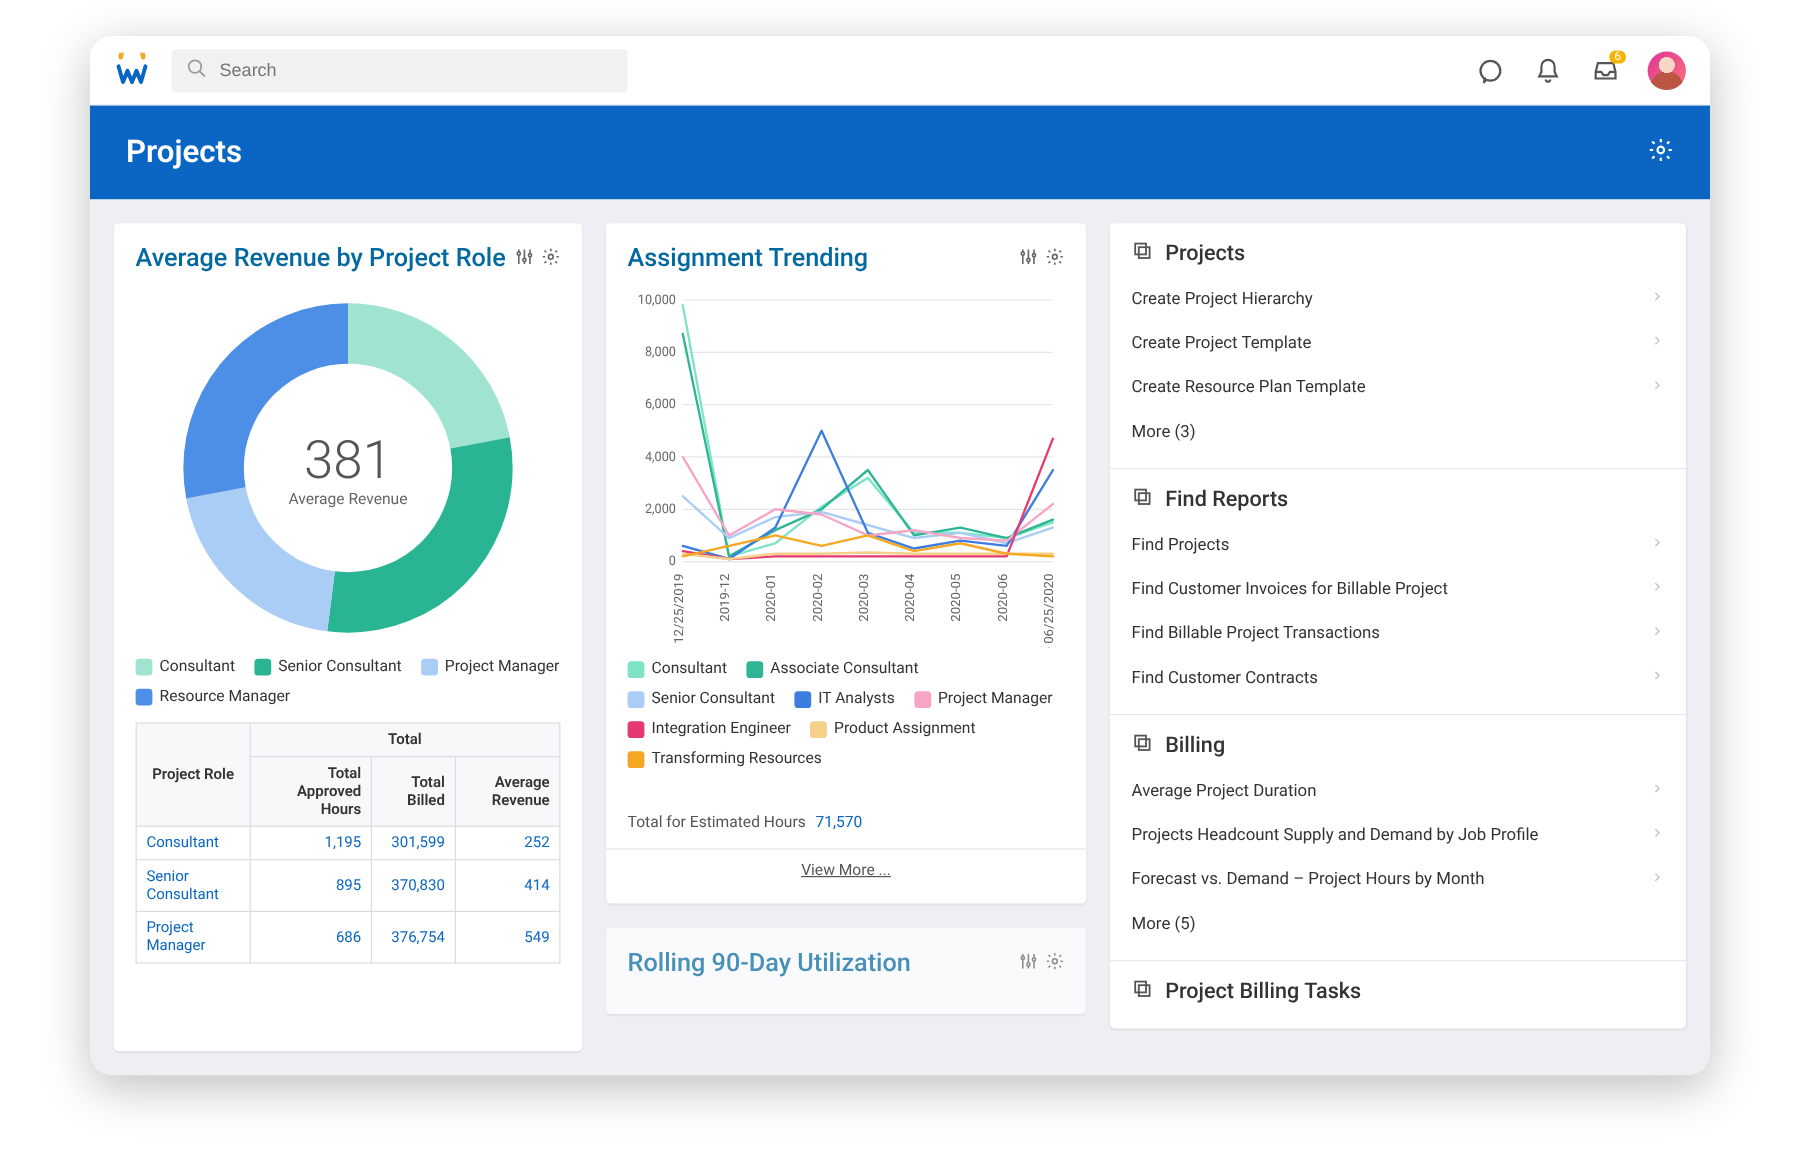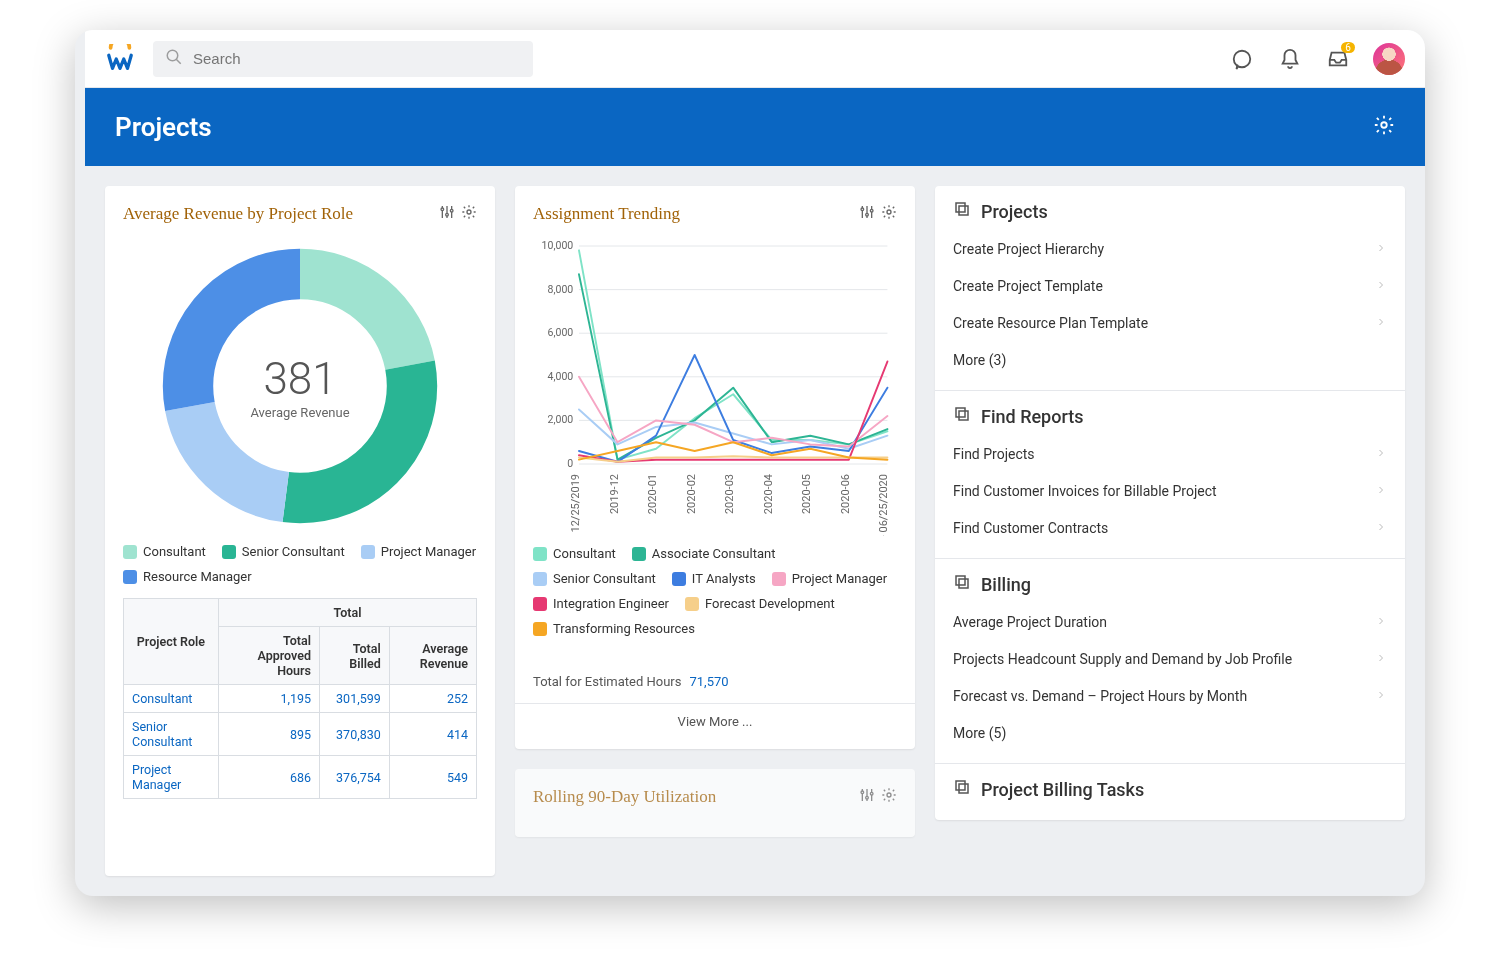--- a/index.html
+++ b/index.html
@@ -1,17 +1,17 @@
 <!DOCTYPE html>
 <html><head>
 <meta charset="utf-8">
 <style>
   * { box-sizing: border-box; margin: 0; padding: 0; }
   body { font-family: -apple-system, BlinkMacSystemFont, "Segoe UI", Roboto, sans-serif; background: #fff; width: 1500px; height: 962px; overflow: hidden; }
-  .frame { width: 1350px; height: 866px; margin: 30px auto; border-radius: 18px; box-shadow: 0 10px 40px rgba(0,0,0,0.25); overflow: hidden; background: #edeff2; position: relative; padding-left: 10px; }
+  .frame { width: 1350px; height: 866px; margin: 30px auto; border-radius: 18px; box-shadow: 0 10px 40px rgba(0,0,0,0.25); overflow: hidden; background: #edeff2; position: relative; }
   .topbar { height: 58px; background: #fff; display: flex; align-items: center; padding: 0 20px; border-bottom: 1px solid #e5e7eb; }
   .logo { width: 30px; height: 30px; margin-right: 18px; }
   .logo svg { width: 100%; height: 100%; }
   .search { flex: 0 0 380px; height: 36px; background: #f0f1f3; border-radius: 4px; display: flex; align-items: center; padding: 0 12px; color: #666; }
   .search svg { width: 18px; height: 18px; margin-right: 10px; opacity: .6; }
   .search input { border: none; background: transparent; outline: none; font-size: 15px; width: 100%; color: #333; }
   .top-right { margin-left: auto; display: flex; align-items: center; gap: 22px; }
   .top-right .icon-btn { width: 26px; height: 26px; display: flex; align-items: center; justify-content: center; color: #555; position: relative; cursor: pointer; }
   .top-right .icon-btn svg { width: 22px; height: 22px; }
   .badge { position: absolute; top: -4px; right: -4px; background: #f5b400; color: #fff; font-size: 10px; border-radius: 8px; padding: 0 4px; min-width: 14px; text-align: center; }
@@ -21,41 +21,41 @@
   .header h1 { font-size: 26px; font-weight: 600; }
   .header .gear { margin-left: auto; cursor: pointer; }
   .header .gear svg { width: 22px; height: 22px; }
   .content { display: flex; gap: 20px; padding: 20px; height: calc(100% - 136px); overflow: hidden; }
   .col { display: flex; flex-direction: column; gap: 20px; }
   .col-left { flex: 0 0 390px; }
   .col-mid  { flex: 0 0 400px; }
   .col-right{ flex: 1 1 auto; }
   .card { background: #fff; border-radius: 4px; box-shadow: 0 1px 2px rgba(0,0,0,.08); padding: 18px; display: flex; flex-direction: column; }
   .card-head { display: flex; align-items: center; margin-bottom: 12px; }
-  .card-title { font-size: 17px; color: #a16207; font-weight: 500; font-family: Liberation Serif, serif; }
+  .card-title { font-size: 21px; color: #0369a1; font-weight: 500; }
   .card-actions { margin-left: auto; display: flex; gap: 6px; color: #666; }
   .card-actions svg { width: 16px; height: 16px; cursor: pointer; }
   .donut-wrap { display:flex; justify-content:center; margin: 10px 0 18px; }
   .donut { position: relative; width: 280px; height: 280px; }
   .donut-center { position:absolute; inset:0; display:flex; flex-direction:column; align-items:center; justify-content:center; }
   .donut-center .val { font-size: 44px; color: #555; font-weight: 300; }
   .donut-center .lbl { font-size: 13px; color: #666; }
   .legend { display:flex; flex-wrap:wrap; gap: 10px 16px; margin-bottom: 14px; }
   .legend-item { display:flex; align-items:center; gap:6px; font-size:13px; color:#333; }
   .swatch { width:14px; height:14px; border-radius:3px; }
   .tbl { width:100%; border-collapse: collapse; font-size: 12.5px; }
   .tbl th, .tbl td { border: 1px solid #d9dde2; padding: 6px 8px; text-align: left; }
   .tbl thead th { background: #f7f8fa; font-weight:600; color:#333; }
   .tbl .num { text-align: right; }
   .tbl a { color: #0a66c2; text-decoration: none; }
   .tbl .grp th { text-align:center; }
   .linechart { width: 100%; height: 300px; position:relative; }
   .total-row { margin-top: 24px; font-size: 13px; color:#555; }
   .total-row .v { color:#0a66c2; margin-left: 8px; }
-  .view-more { text-align:center; padding:10px 0 2px; color:#555; font-size:13px; cursor:pointer; }
+  .view-more { text-align:center; padding:10px 0 2px; color:#555; font-size:13px; cursor:pointer;text-decoration:underline; }
   .link-section { background:#fff; border-radius:4px; box-shadow: 0 1px 2px rgba(0,0,0,.08); }
   .link-sec-head { display:flex; align-items:center; gap:10px; padding: 14px 18px 8px; }
   .link-sec-head svg { width:18px; height:18px; color:#555; }
   .link-sec-title { font-size:18px; color:#333; font-weight:500; }
   .link-list { list-style:none; padding: 0 18px 12px; }
   .link-list li { display:flex; align-items:center; justify-content:space-between; padding: 10px 0; font-size:14px; color:#333; cursor:pointer; border-top:1px solid transparent; }
   .link-list li svg { width:12px; height:12px; color:#bbb; }
   .sec-divider { height:1px; background:#e5e7eb; margin:0; }
   .axis-label { font-size:11px; fill:#666; }
 </style>
@@ -273,21 +273,21 @@
             <div class="legend-item">
               <span class="swatch" style="background:#f6a6c4"></span>
               <span>Project Manager</span>
             </div>
             <div class="legend-item">
               <span class="swatch" style="background:#e63972"></span>
               <span>Integration Engineer</span>
             </div>
             <div class="legend-item">
               <span class="swatch" style="background:#f6cf8a"></span>
-              <span>Forecast Development</span>
+              <span>Product Assignment</span>
             </div>
             <div class="legend-item">
               <span class="swatch" style="background:#f5a623"></span>
               <span>Transforming Resources</span>
             </div>
           </div>
         <div class="total-row">
           <span>Total for Estimated Hours</span><span class="v">71,570</span>
         </div>
         <div style="height:1px;background:#e5e7eb;margin:14px -18px 0;"></div>
@@ -362,20 +362,26 @@
                   <polyline points="9 6 15 12 9 18"></polyline>
                 </svg></span>
             </li>
             <li>
               <span>Find Customer Invoices for Billable Project</span>
               <span><svg viewBox="0 0 24 24" fill="none" stroke="currentColor" stroke-width="2">
                   <polyline points="9 6 15 12 9 18"></polyline>
                 </svg></span>
             </li>
             <li>
+              <span>Find Billable Project Transactions</span>
+              <span><svg viewBox="0 0 24 24" fill="none" stroke="currentColor" stroke-width="2">
+                  <polyline points="9 6 15 12 9 18"></polyline>
+                </svg></span>
+            </li>
+            <li>
               <span>Find Customer Contracts</span>
               <span><svg viewBox="0 0 24 24" fill="none" stroke="currentColor" stroke-width="2">
                   <polyline points="9 6 15 12 9 18"></polyline>
                 </svg></span>
             </li>
           </ul>
           <div class="sec-divider"></div>
           <div class="link-sec-head">
             <span><svg viewBox="0 0 24 24" fill="none" stroke="currentColor" stroke-width="2">
                 <rect x="4" y="4" width="12" height="12"></rect>

